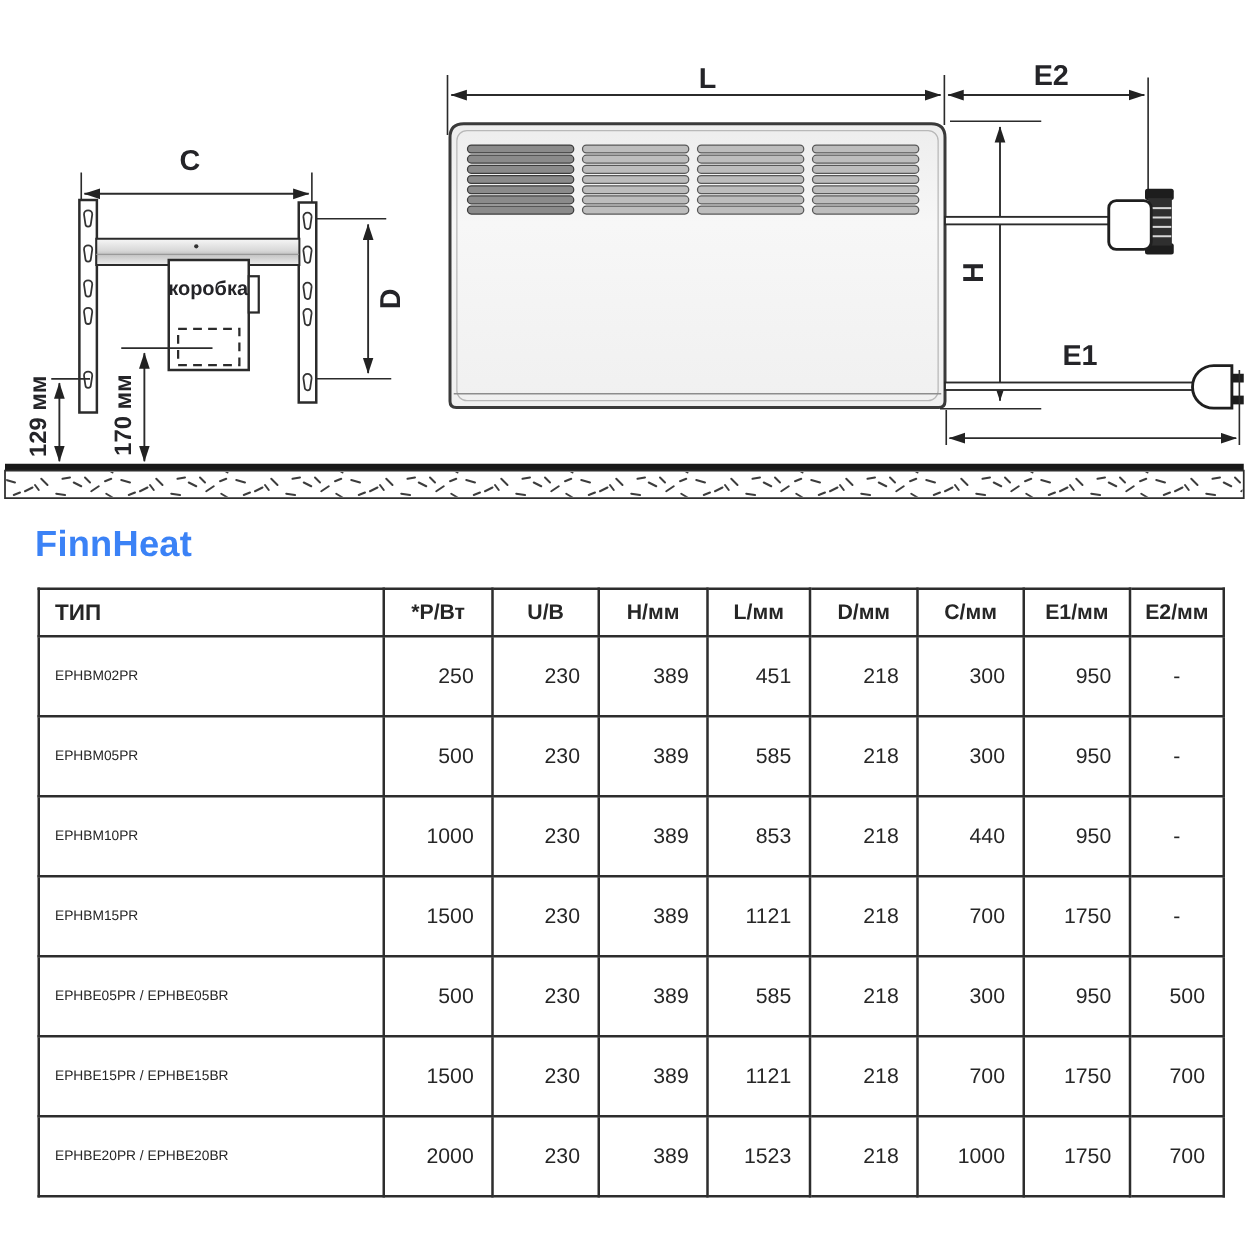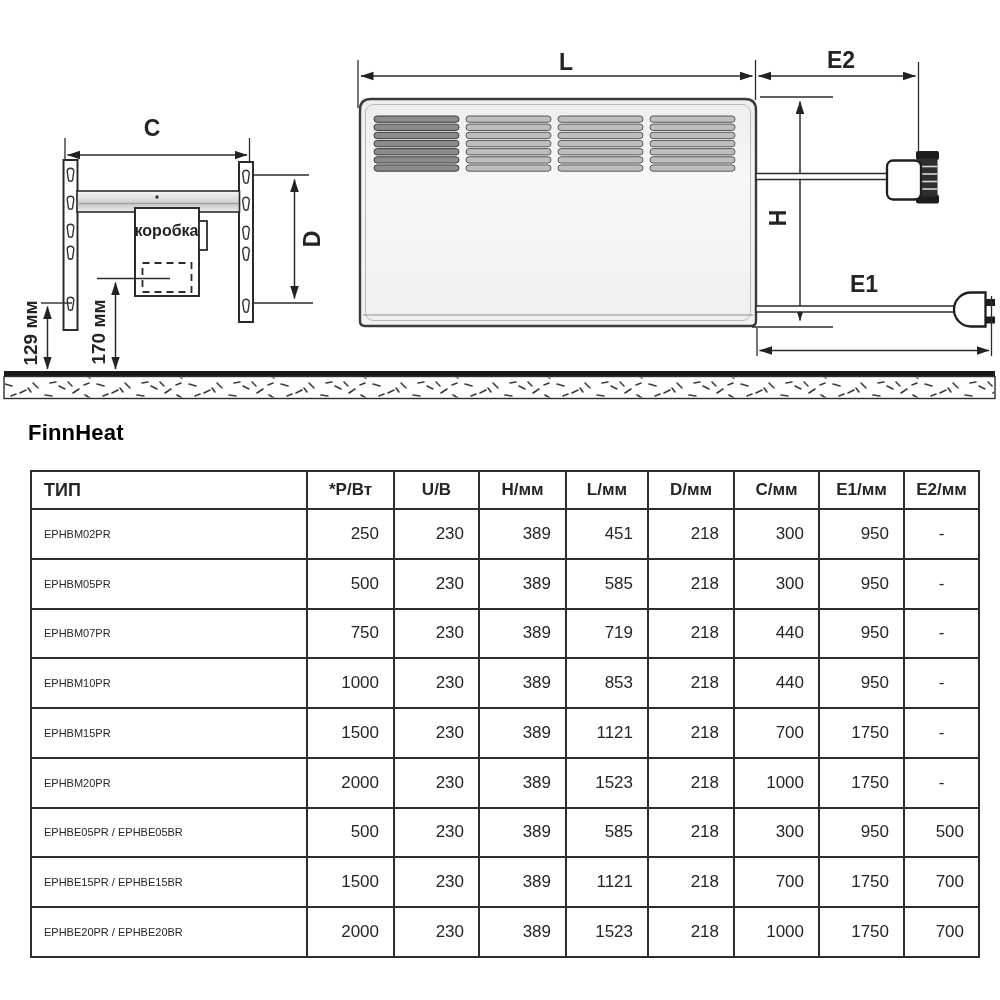--- a/index.html
+++ b/index.html
@@ -3,22 +3,22 @@
 <meta charset="utf-8">
 <style>
   html,body{margin:0;padding:0;background:#fff;}
   .stage{position:relative;width:1000px;height:1000px;background:#fff;overflow:hidden;
          font-family:"Liberation Sans",sans-serif;}
   #diagram{position:absolute;left:0;top:0;}
   #diagram text{font-family:"Liberation Sans",sans-serif;fill:#242428;}
   .dimtxt{font-size:23px;font-weight:700;}
   .dimtxt-sm{font-size:19px;font-weight:700;}
   .boxtxt{font-size:16px;font-weight:600;fill:#3a3a44;}
-  .page-title{position:absolute;left:28px;top:420px;font-size:22px;font-weight:700;
-              color:#000000;letter-spacing:0.2px;}
+  .page-title{position:absolute;left:28px;top:420px;font-size:29px;font-weight:700;
+              color:#3b82f6;letter-spacing:0.2px;}
   .table-wrap{position:absolute;left:30px;top:470px;}
   table.spec{border-collapse:collapse;table-layout:fixed;width:948px;height:488px;
              font-size:17px;color:#262626;}
   table.spec th,table.spec td{border:2px solid #2d2d2d;padding:0;overflow:hidden;
              white-space:nowrap;}
   table.spec th{font-weight:700;text-align:center;height:36px;}
   table.spec th.c-name{text-align:left;padding-left:12px;font-size:18px;}
   table.spec td.c-name{text-align:left;padding-left:12px;font-size:11px;}
   table.spec td.c-num{text-align:right;padding-right:14px;}
   table.spec td.c-dash{text-align:center;padding-right:0;}
@@ -235,60 +235,38 @@
             <td class="c-num">500</td>
             <td class="c-num">230</td>
             <td class="c-num">389</td>
             <td class="c-num">585</td>
             <td class="c-num">218</td>
             <td class="c-num">300</td>
             <td class="c-num">950</td>
             <td class="c-num c-dash">-</td>
           </tr>
           <tr>
-            <td class="c-name">EPHBM07PR</td>
-            <td class="c-num">750</td>
-            <td class="c-num">230</td>
-            <td class="c-num">389</td>
-            <td class="c-num">719</td>
+            <td class="c-name">EPHBM10PR</td>
+            <td class="c-num">1000</td>
+            <td class="c-num">230</td>
+            <td class="c-num">389</td>
+            <td class="c-num">853</td>
             <td class="c-num">218</td>
             <td class="c-num">440</td>
             <td class="c-num">950</td>
             <td class="c-num c-dash">-</td>
           </tr>
           <tr>
-            <td class="c-name">EPHBM10PR</td>
-            <td class="c-num">1000</td>
-            <td class="c-num">230</td>
-            <td class="c-num">389</td>
-            <td class="c-num">853</td>
-            <td class="c-num">218</td>
-            <td class="c-num">440</td>
-            <td class="c-num">950</td>
-            <td class="c-num c-dash">-</td>
-          </tr>
-          <tr>
             <td class="c-name">EPHBM15PR</td>
             <td class="c-num">1500</td>
             <td class="c-num">230</td>
             <td class="c-num">389</td>
             <td class="c-num">1121</td>
             <td class="c-num">218</td>
             <td class="c-num">700</td>
-            <td class="c-num">1750</td>
-            <td class="c-num c-dash">-</td>
-          </tr>
-          <tr>
-            <td class="c-name">EPHBM20PR</td>
-            <td class="c-num">2000</td>
-            <td class="c-num">230</td>
-            <td class="c-num">389</td>
-            <td class="c-num">1523</td>
-            <td class="c-num">218</td>
-            <td class="c-num">1000</td>
             <td class="c-num">1750</td>
             <td class="c-num c-dash">-</td>
           </tr>
           <tr>
             <td class="c-name">EPHBE05PR / EPHBE05BR</td>
             <td class="c-num">500</td>
             <td class="c-num">230</td>
             <td class="c-num">389</td>
             <td class="c-num">585</td>
             <td class="c-num">218</td>

